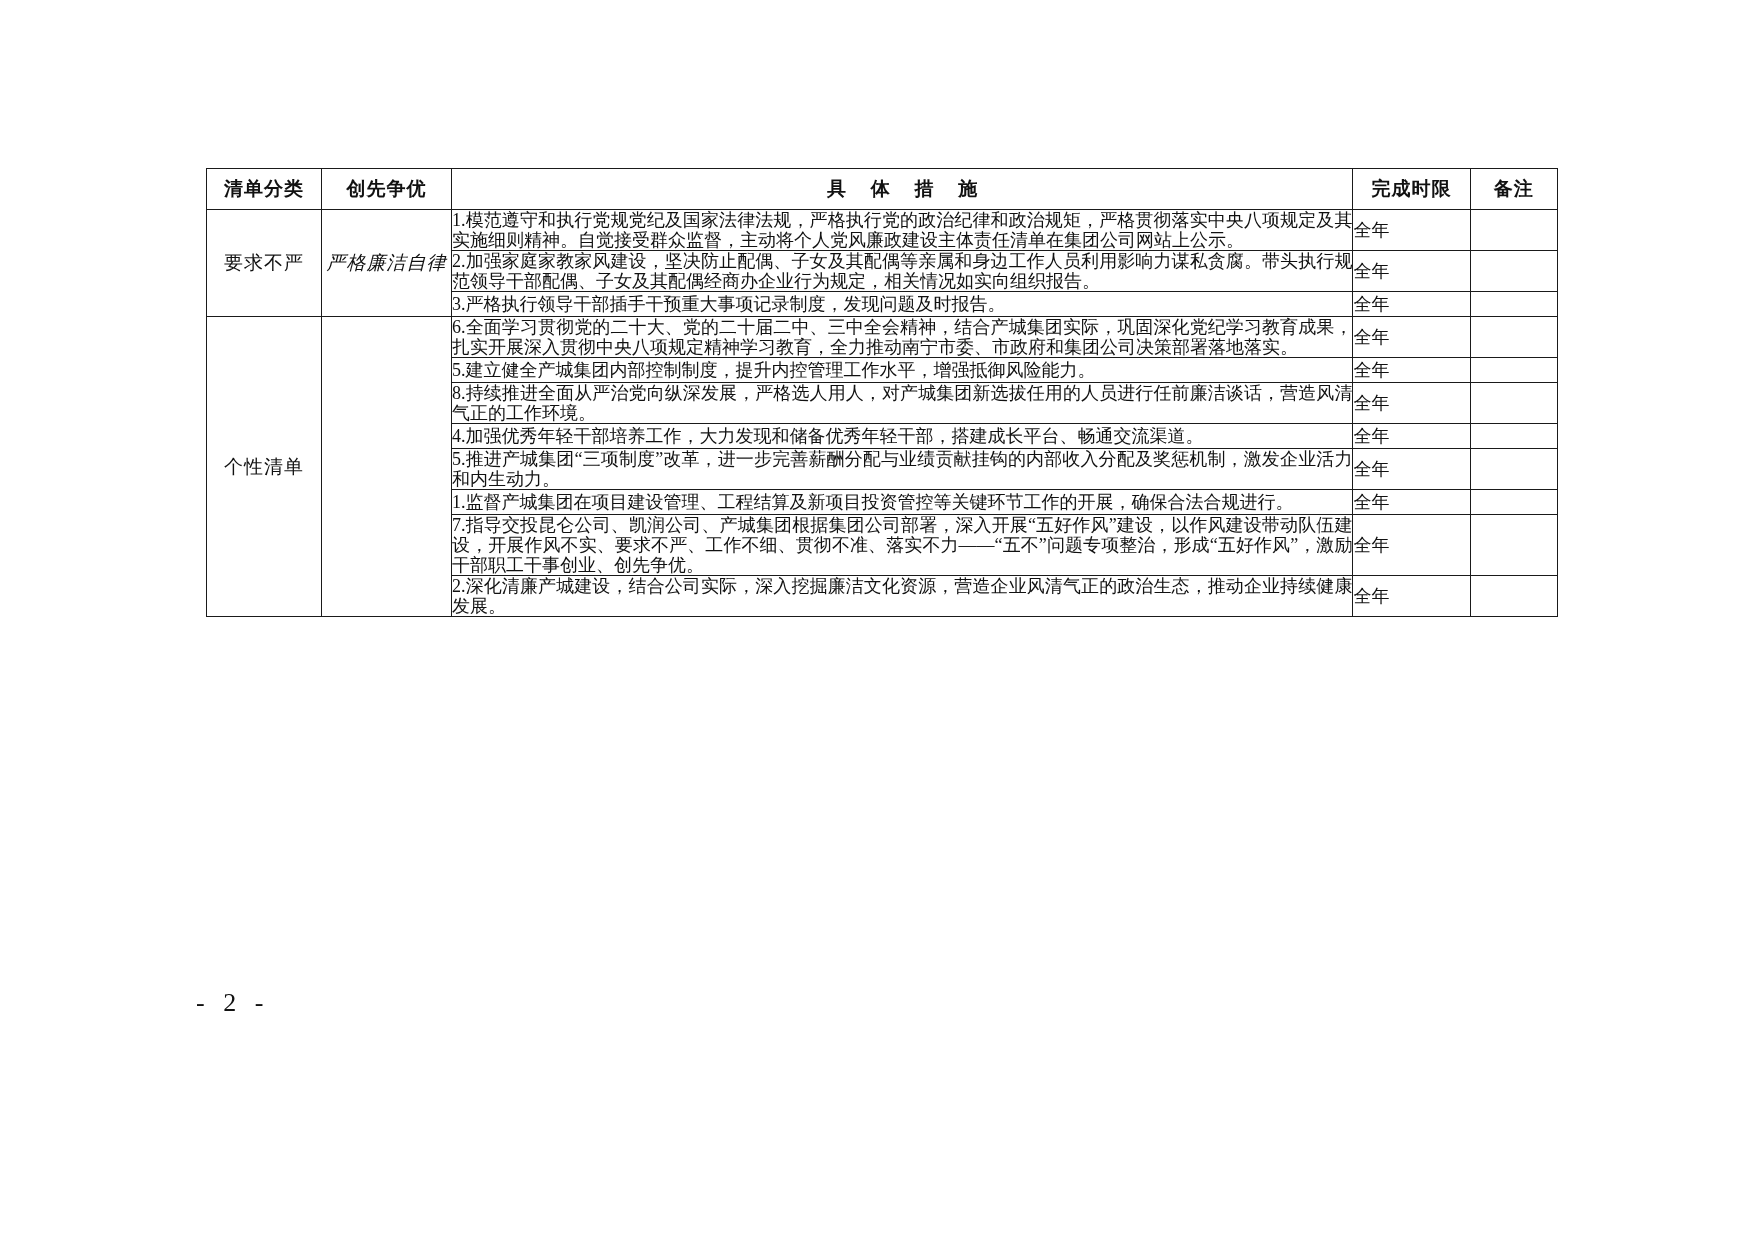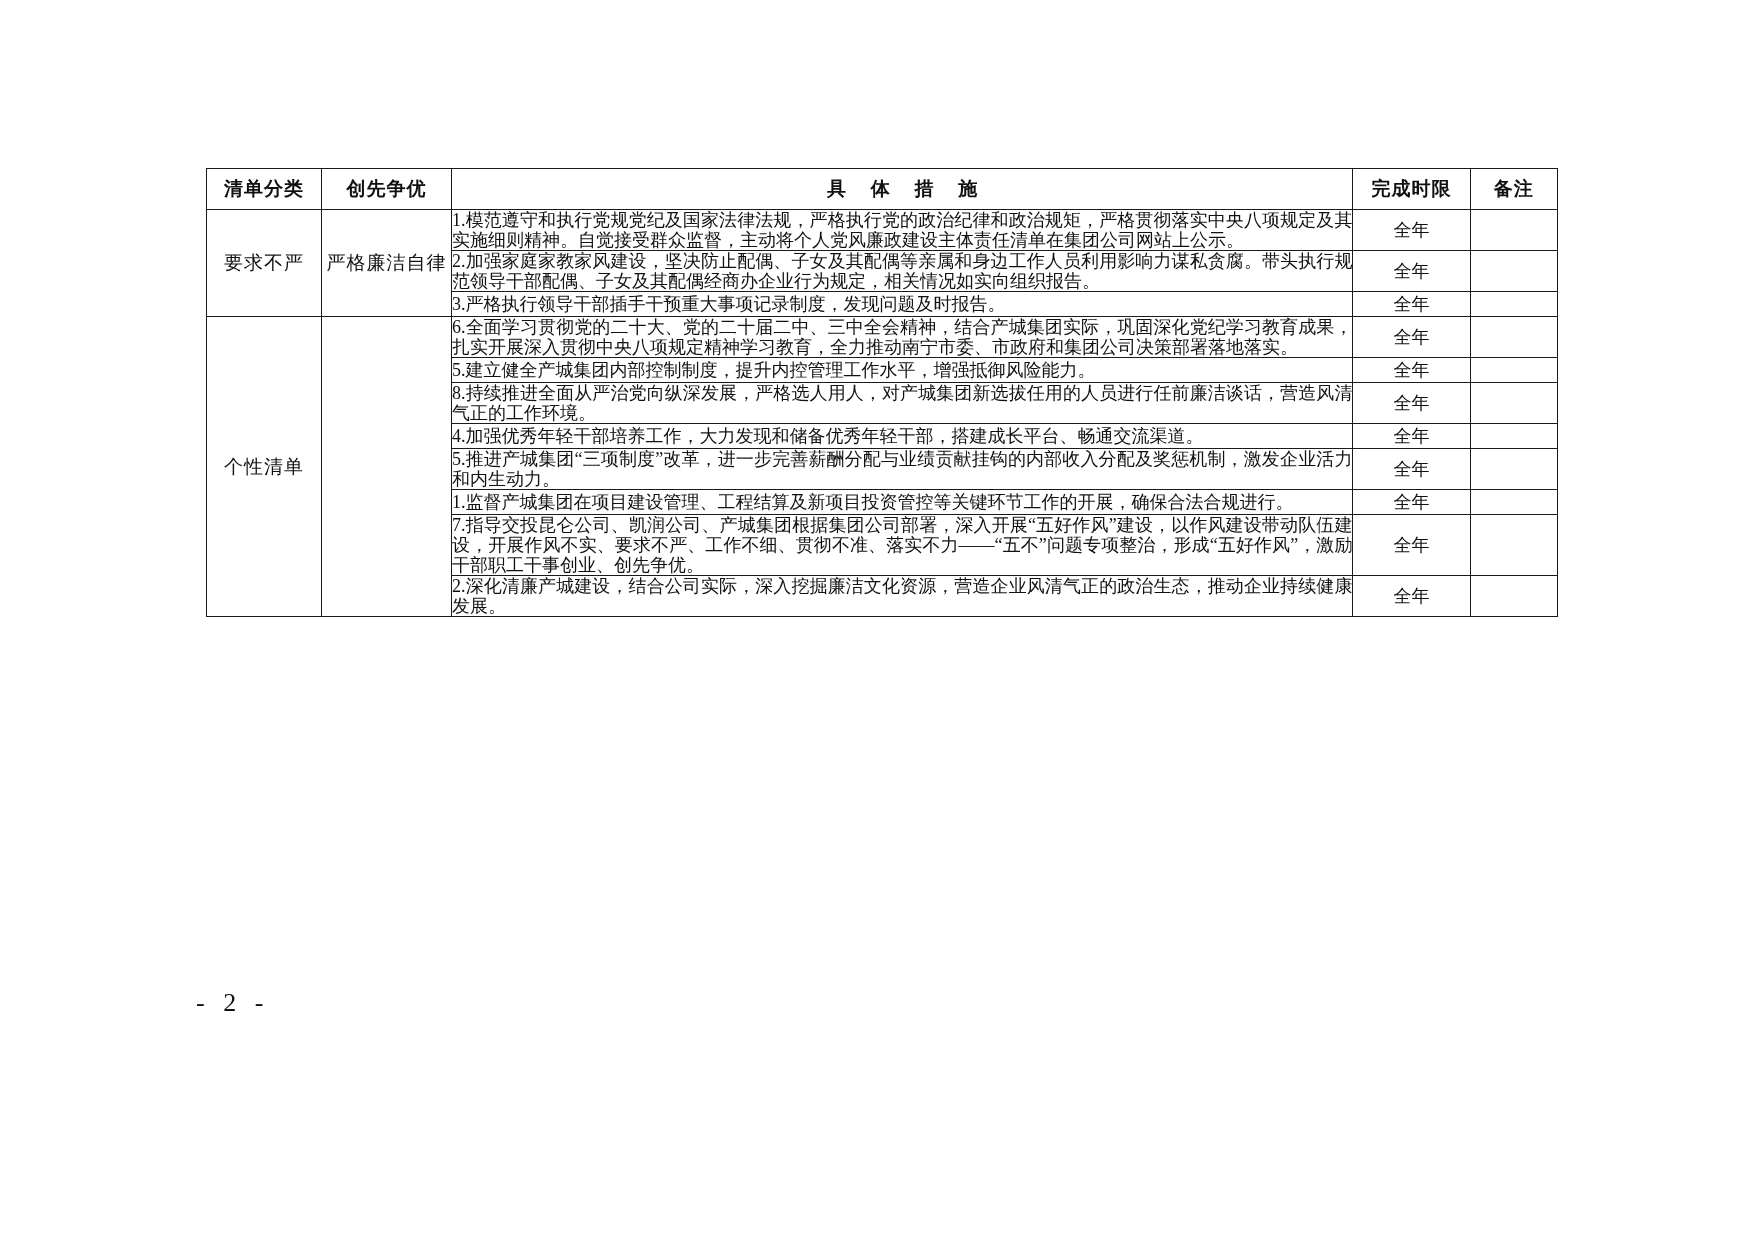--- a/index.html
+++ b/index.html
@@ -46,30 +46,31 @@
   th.col-measures {
     letter-spacing: 10px;
     padding-left: 10px;
   }
   .cell-category, .cell-item {
     text-align: center;
     font-size: 19px;
     letter-spacing: 1px;
   }
   .cell-item {
+    font-style: italic;
   }
   .cell-measure {
     font-size: 18px;
     line-height: 20px;
     padding: 7px 10px 7px 9px;
     text-align: justify;
     text-justify: inter-ideograph;
   }
   .cell-deadline {
-    text-align: center;
+    text-align: left;
     font-size: 18px;
   }
   .cell-remark {
     text-align: center;
     font-size: 18px;
   }
   .col-w1 { width: 108px; }
   .col-w2 { width: 122px; }
   .col-w3 { width: 846px; }
   .col-w4 { width: 110px; }

